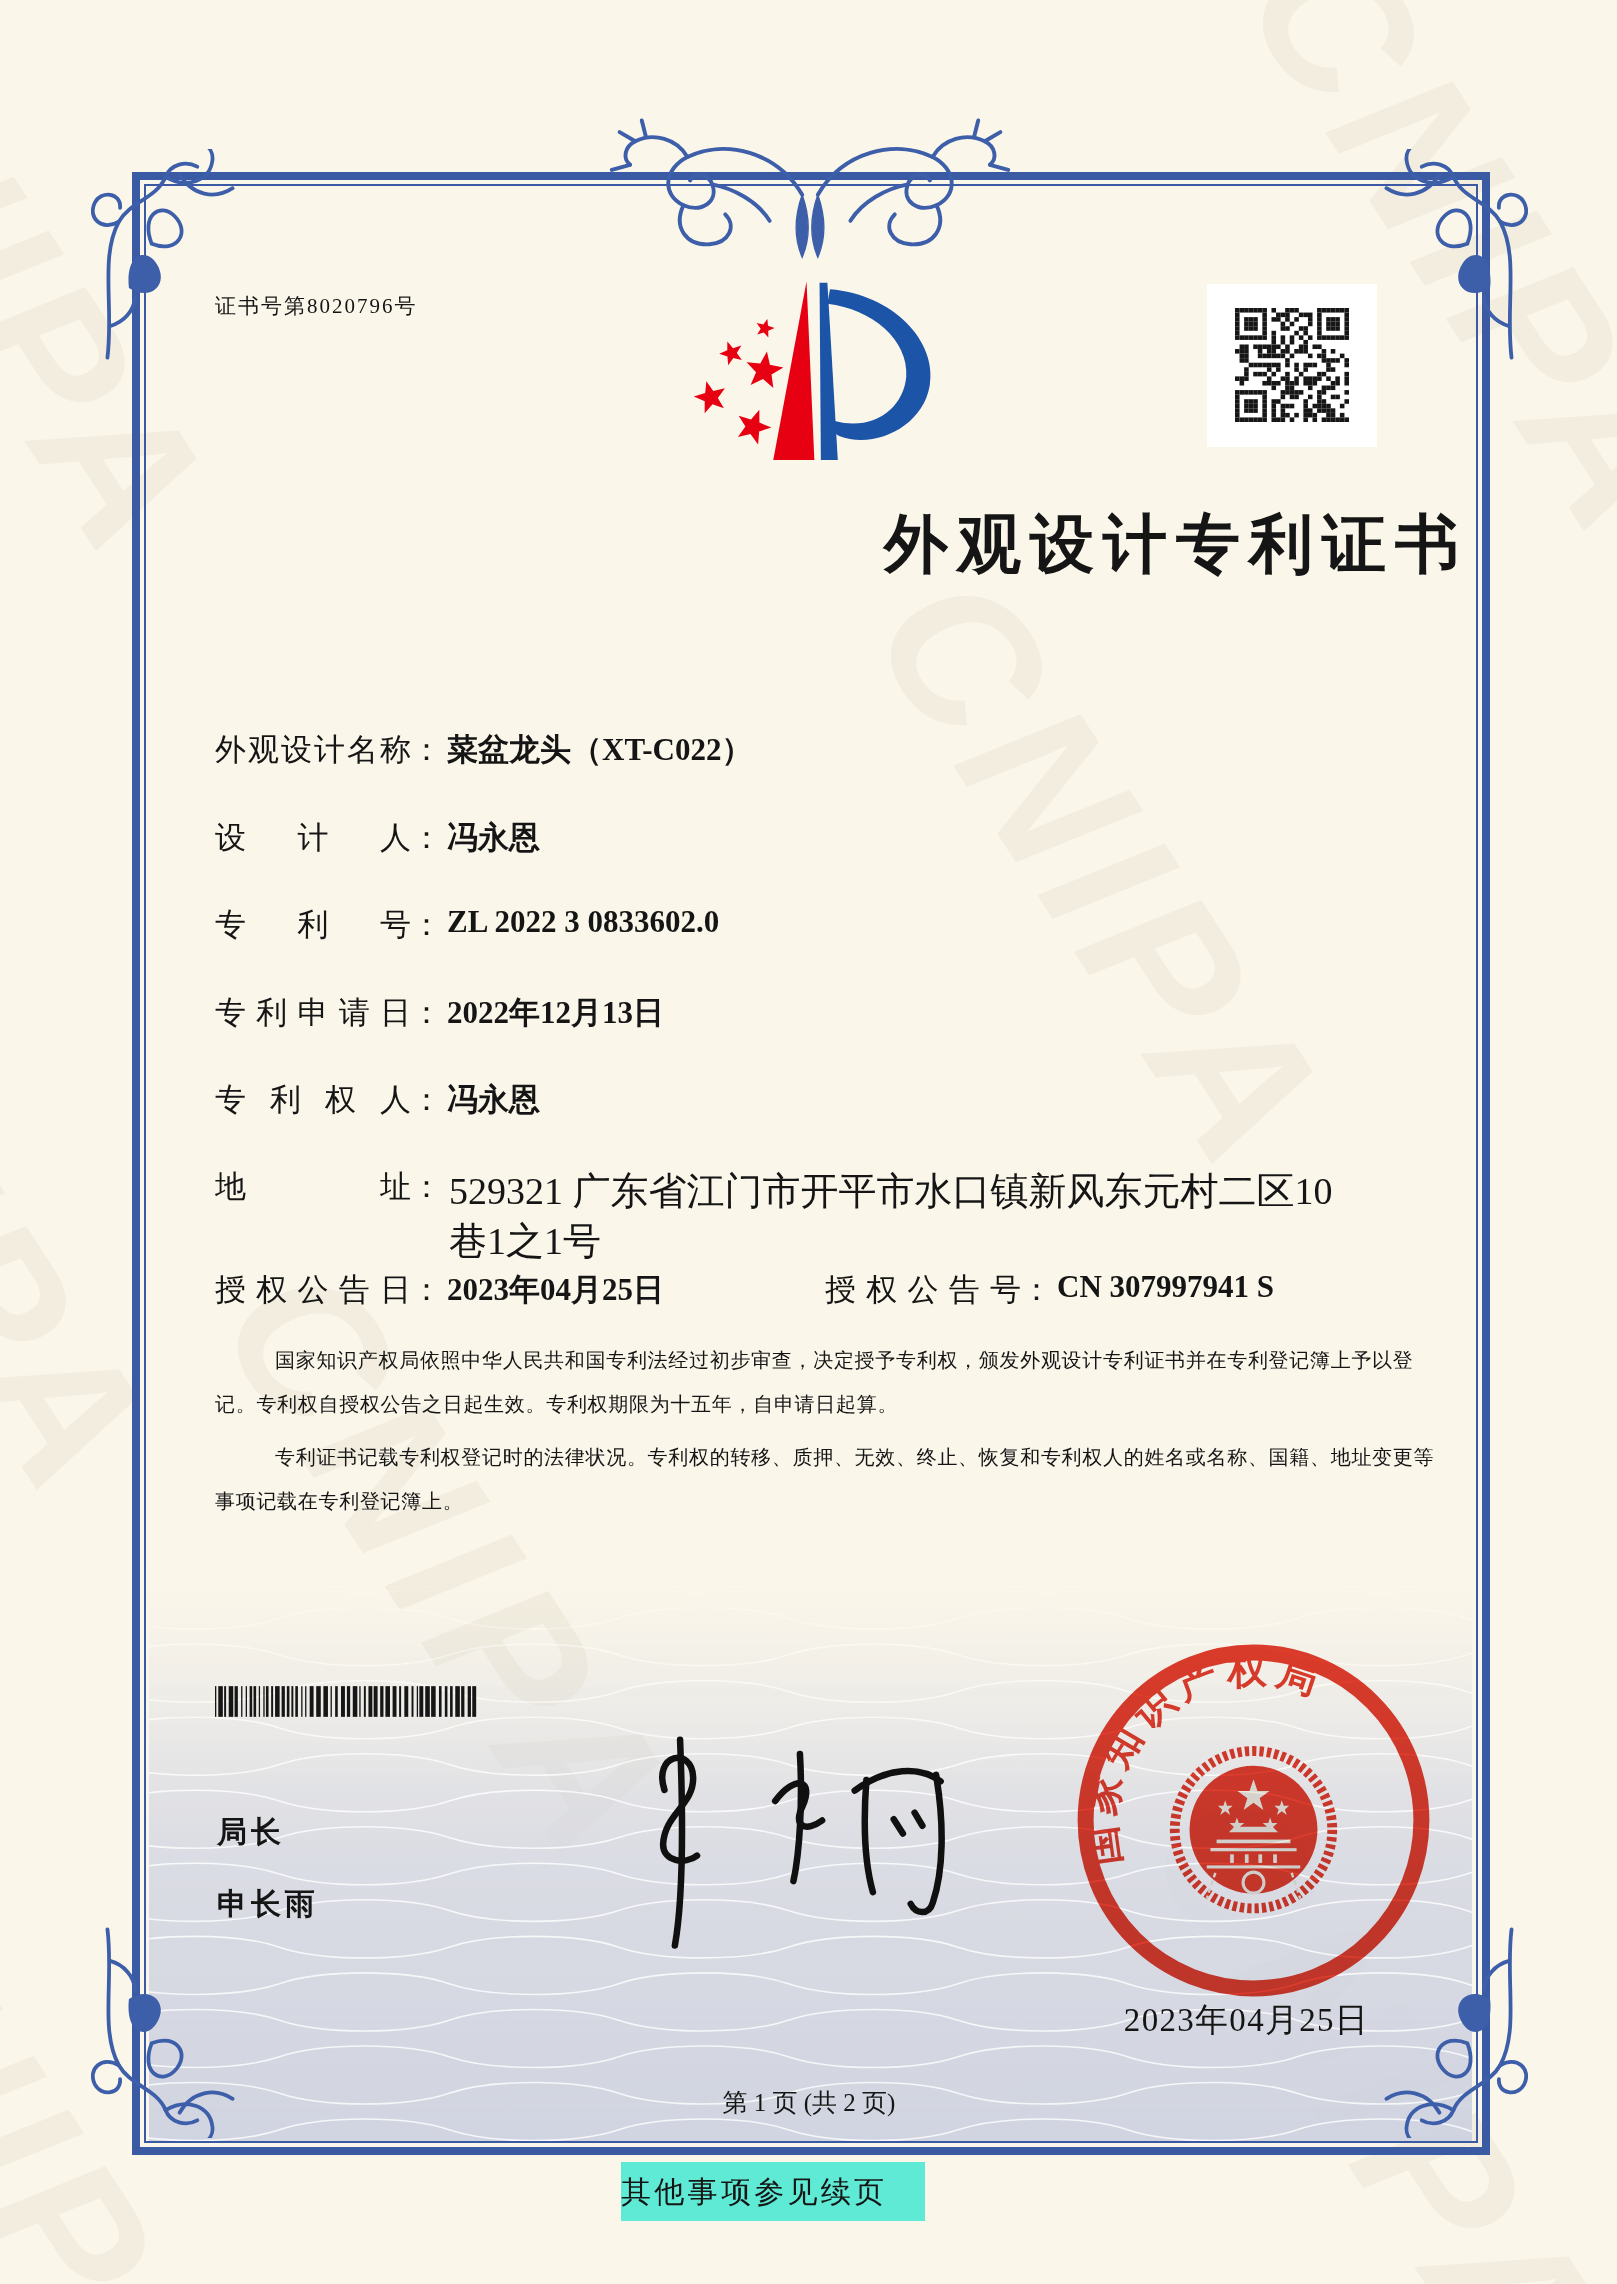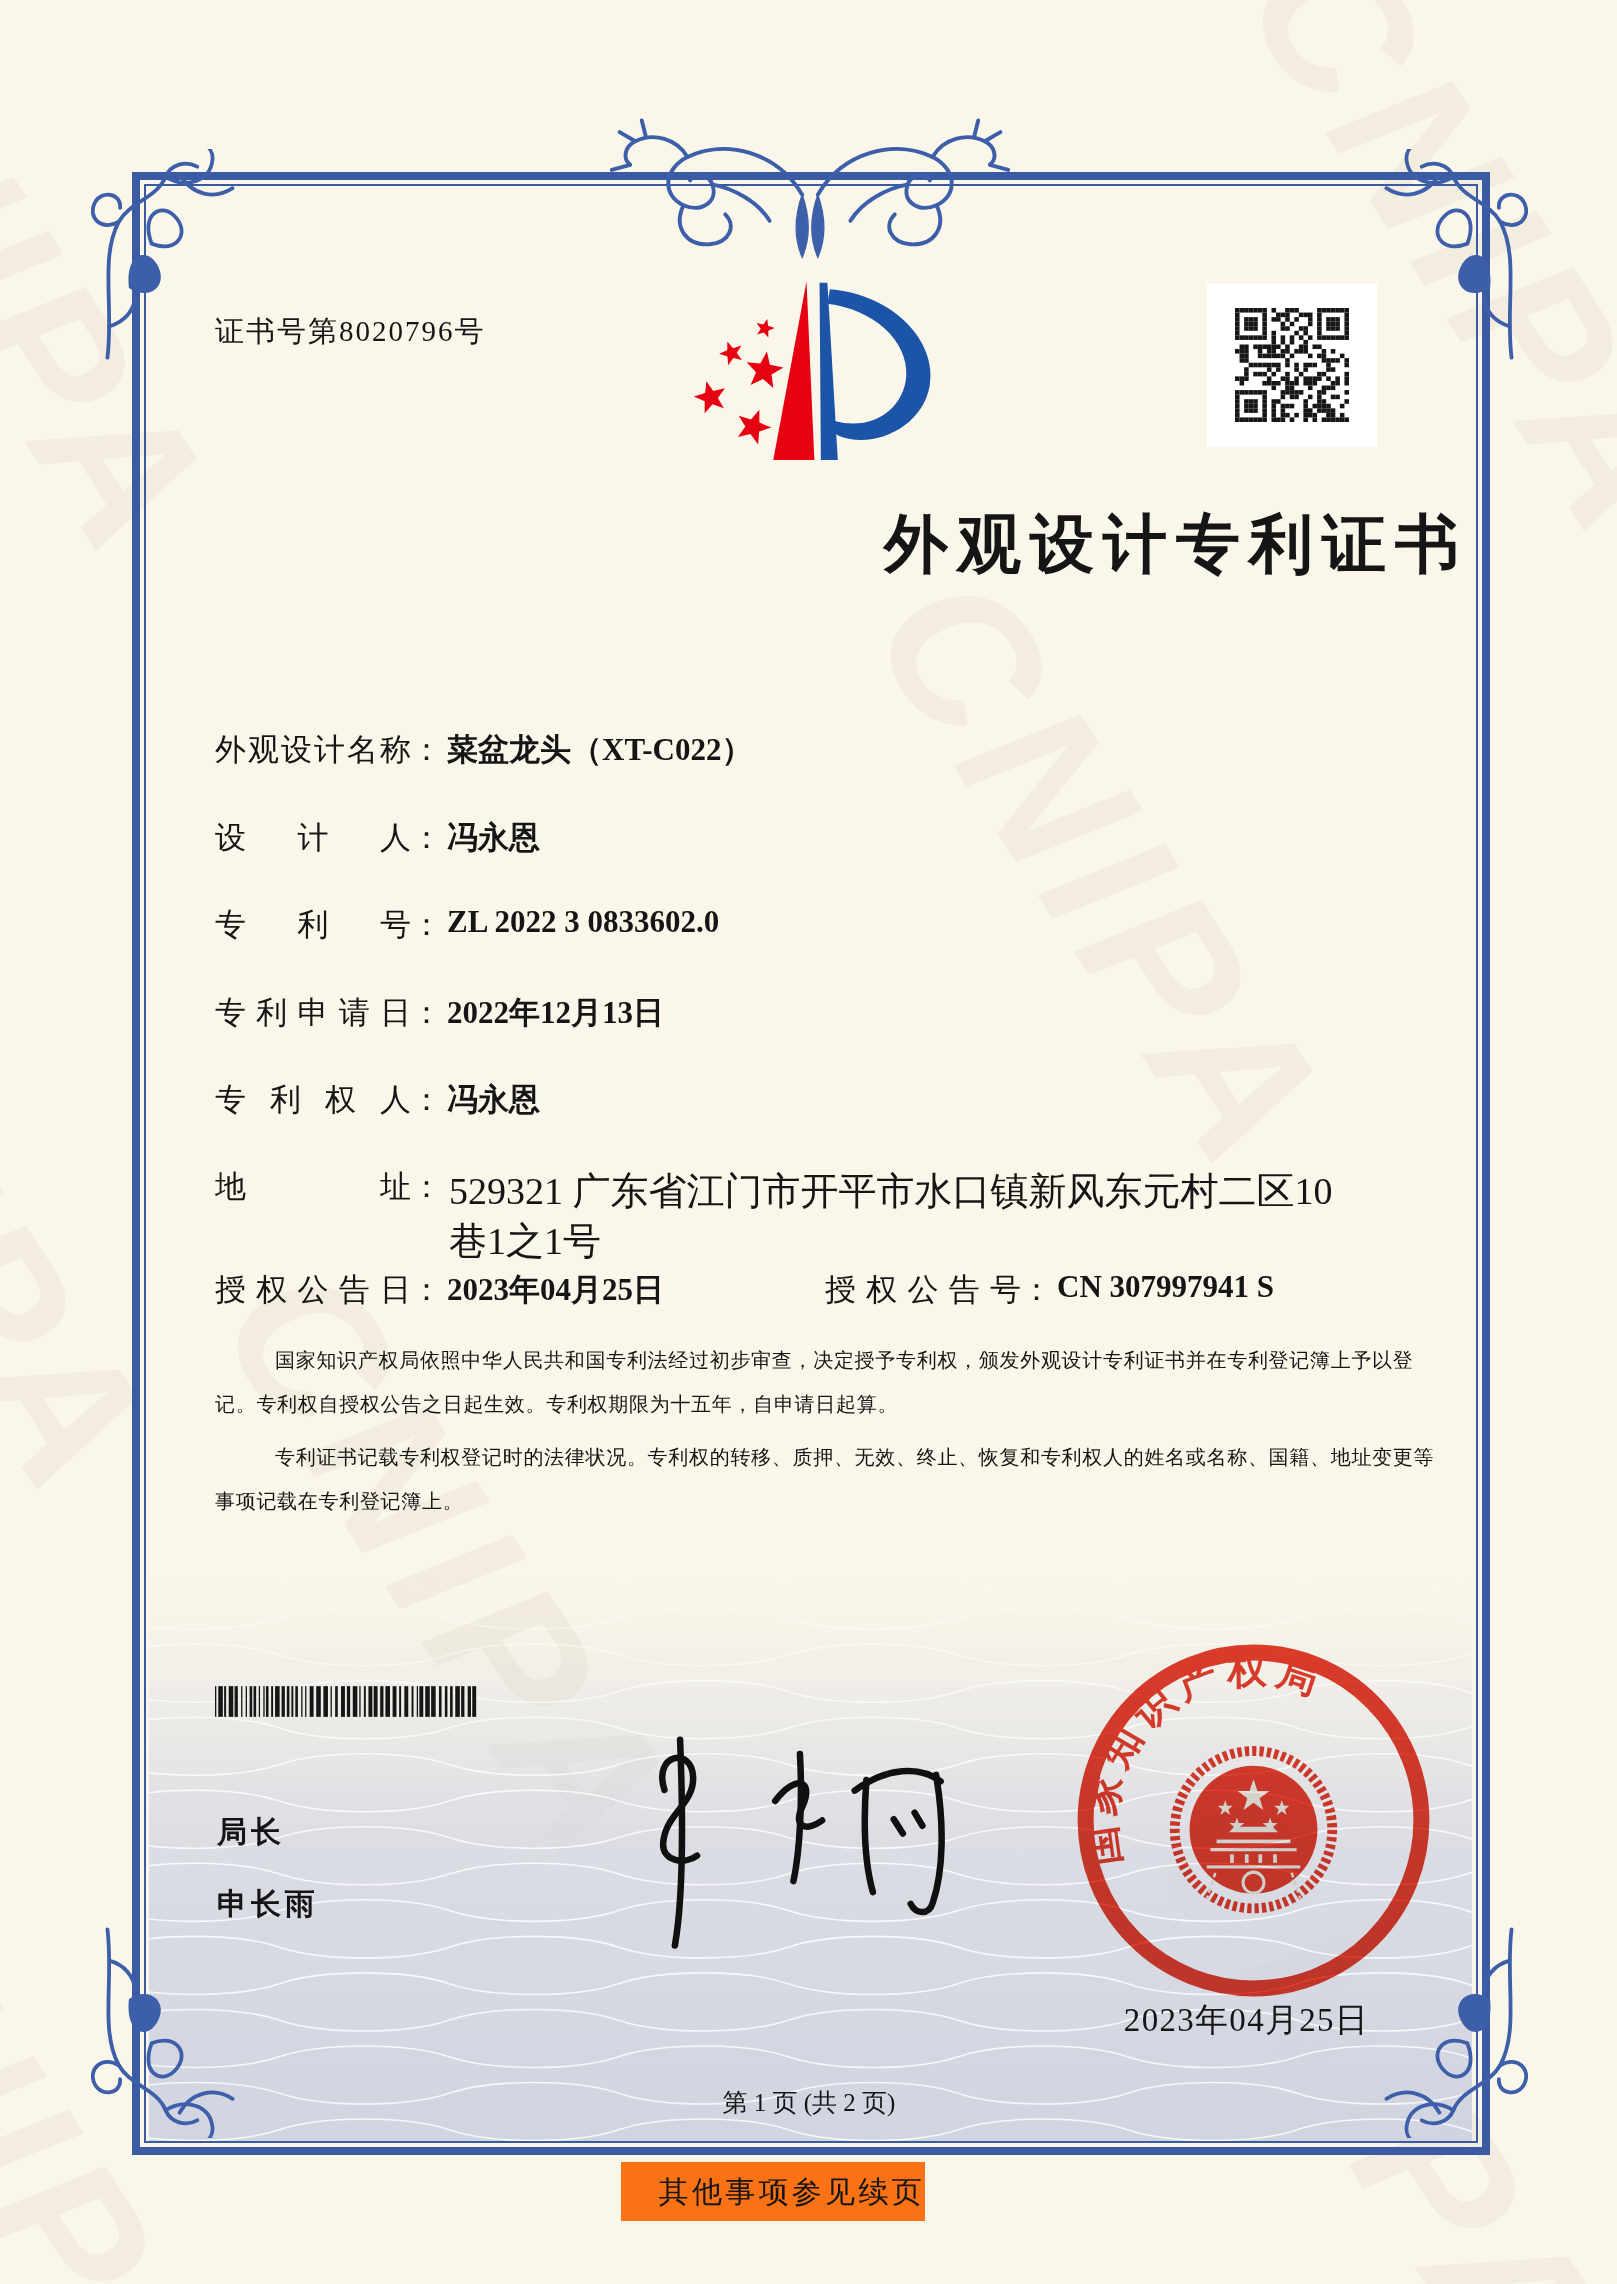--- a/index.html
+++ b/index.html
@@ -20,21 +20,21 @@
   .frame{position:absolute;left:132px;top:172px;width:1358px;height:1983px;z-index:3;
          border:8.5px solid #3a5ba4;box-sizing:border-box;}
   .frame-inner{position:absolute;left:3.9px;top:3.9px;right:3.9px;bottom:3.9px;border:2.6px solid #3a5ba4;}
   .corner{position:absolute;width:215px;height:215px;z-index:4;}
   #c-tl{left:91px;top:149px;transform:scaleY(-1);}
   #c-tr{left:1313px;top:149px;transform:scale(-1,-1);}
   #c-bl{left:91px;top:1923px;}
   #c-br{left:1313px;top:1923px;transform:scaleX(-1);}
   #topOrn{position:absolute;left:562px;top:110px;width:496px;height:163px;z-index:4;}
   
-  .cert-no{position:absolute;left:215px;top:292px;font-size:29px;letter-spacing:2px;z-index:5;margin-top:20px;}
+  .cert-no{position:absolute;left:215px;top:292px;font-size:21px;letter-spacing:2px;z-index:5;}
   #logo{position:absolute;left:678px;top:275px;width:274px;height:189px;z-index:5;}
   .qr-box{position:absolute;left:1207px;top:284px;width:170px;height:163px;background:#fff;z-index:5;}
   .qr-box svg{position:absolute;left:28px;top:24px;}
   .title{position:absolute;left:150px;top:501px;width:1318px;text-align:right;z-index:5;
          font-size:64px;font-weight:700;letter-spacing:9px;}
   
   .frow{position:absolute;left:215px;z-index:5;font-size:31px;white-space:nowrap;}
   .flabel{display:inline-block;width:196px;text-align:justify;text-align-last:justify;vertical-align:top;}
   .fcolon{display:inline-block;vertical-align:top;}
   .fvalue{display:inline-block;margin-left:5px;vertical-align:top;font-weight:bold;}
@@ -48,22 +48,22 @@
   .signer-title{position:absolute;left:217px;top:1812px;font:600 30px "Liberation Sans",sans-serif;letter-spacing:3.9px;z-index:5;}
   .signer-name{position:absolute;left:217px;top:1884px;font:600 30px "Liberation Sans",sans-serif;letter-spacing:3.9px;z-index:5;}
   #signature{position:absolute;left:607px;top:1728px;width:352px;height:228px;z-index:5;}
   #seal{position:absolute;left:1069px;top:1636px;width:369px;height:369px;z-index:6;
         mix-blend-mode:multiply;opacity:.95;}
   .sealTxt{font-size:64px;font-weight:700;letter-spacing:12px;fill:#e23322;
            font-family:"Liberation Serif","DejaVu Serif",serif;}
   .seal-date{position:absolute;left:1103px;top:1998px;width:287px;text-align:center;z-index:5;
              font-size:33px;letter-spacing:1.3px;}
   .page-info{position:absolute;left:150px;top:2086px;width:1318px;text-align:center;font-size:25px;z-index:5;font-family:Liberation Serif, serif;}
-  .cont-note{position:absolute;left:621px;top:2162px;width:304px;height:59px;background:#f97316;
-             text-align:right;line-height:59px;font-size:30px;letter-spacing:3.3px;z-index:5;}
+  .cont-note{position:absolute;left:621px;top:2162px;width:304px;height:59px;background:#5eead4;
+             text-align:left;line-height:59px;font-size:30px;letter-spacing:3.3px;z-index:5;}
 </style>
 </head>
 <body>
 
 <div class="page">
 
   <div class="wm" style="left:-98px;top:-78px;">CNIPA</div>
   <div class="wm" style="left:1390px;top:-98px;">CNIPA</div>
   <div class="wm" style="left:1018px;top:535px;">CNIPA</div>
   <div class="wm" style="left:-157px;top:861px;">CNIPA</div>

